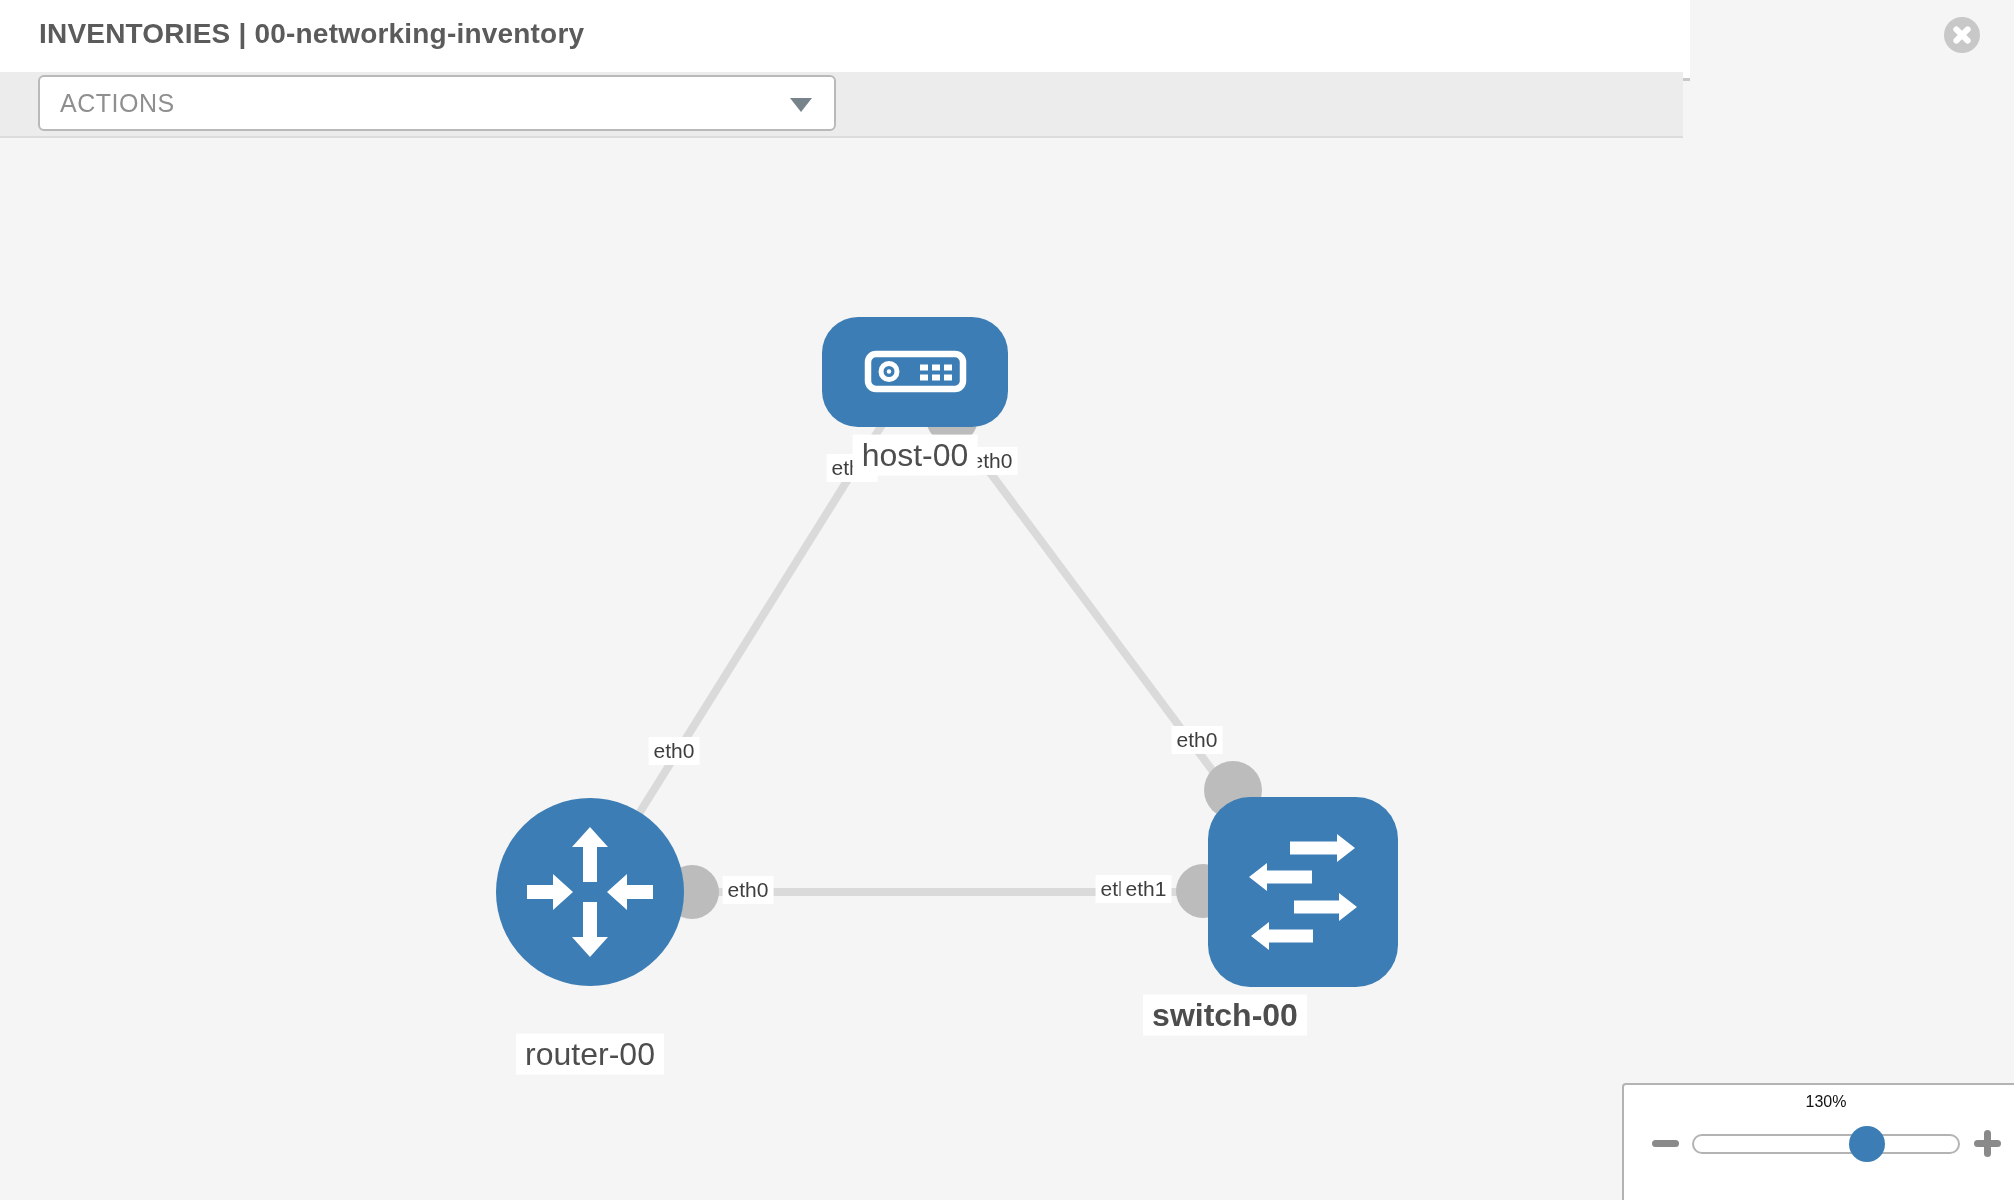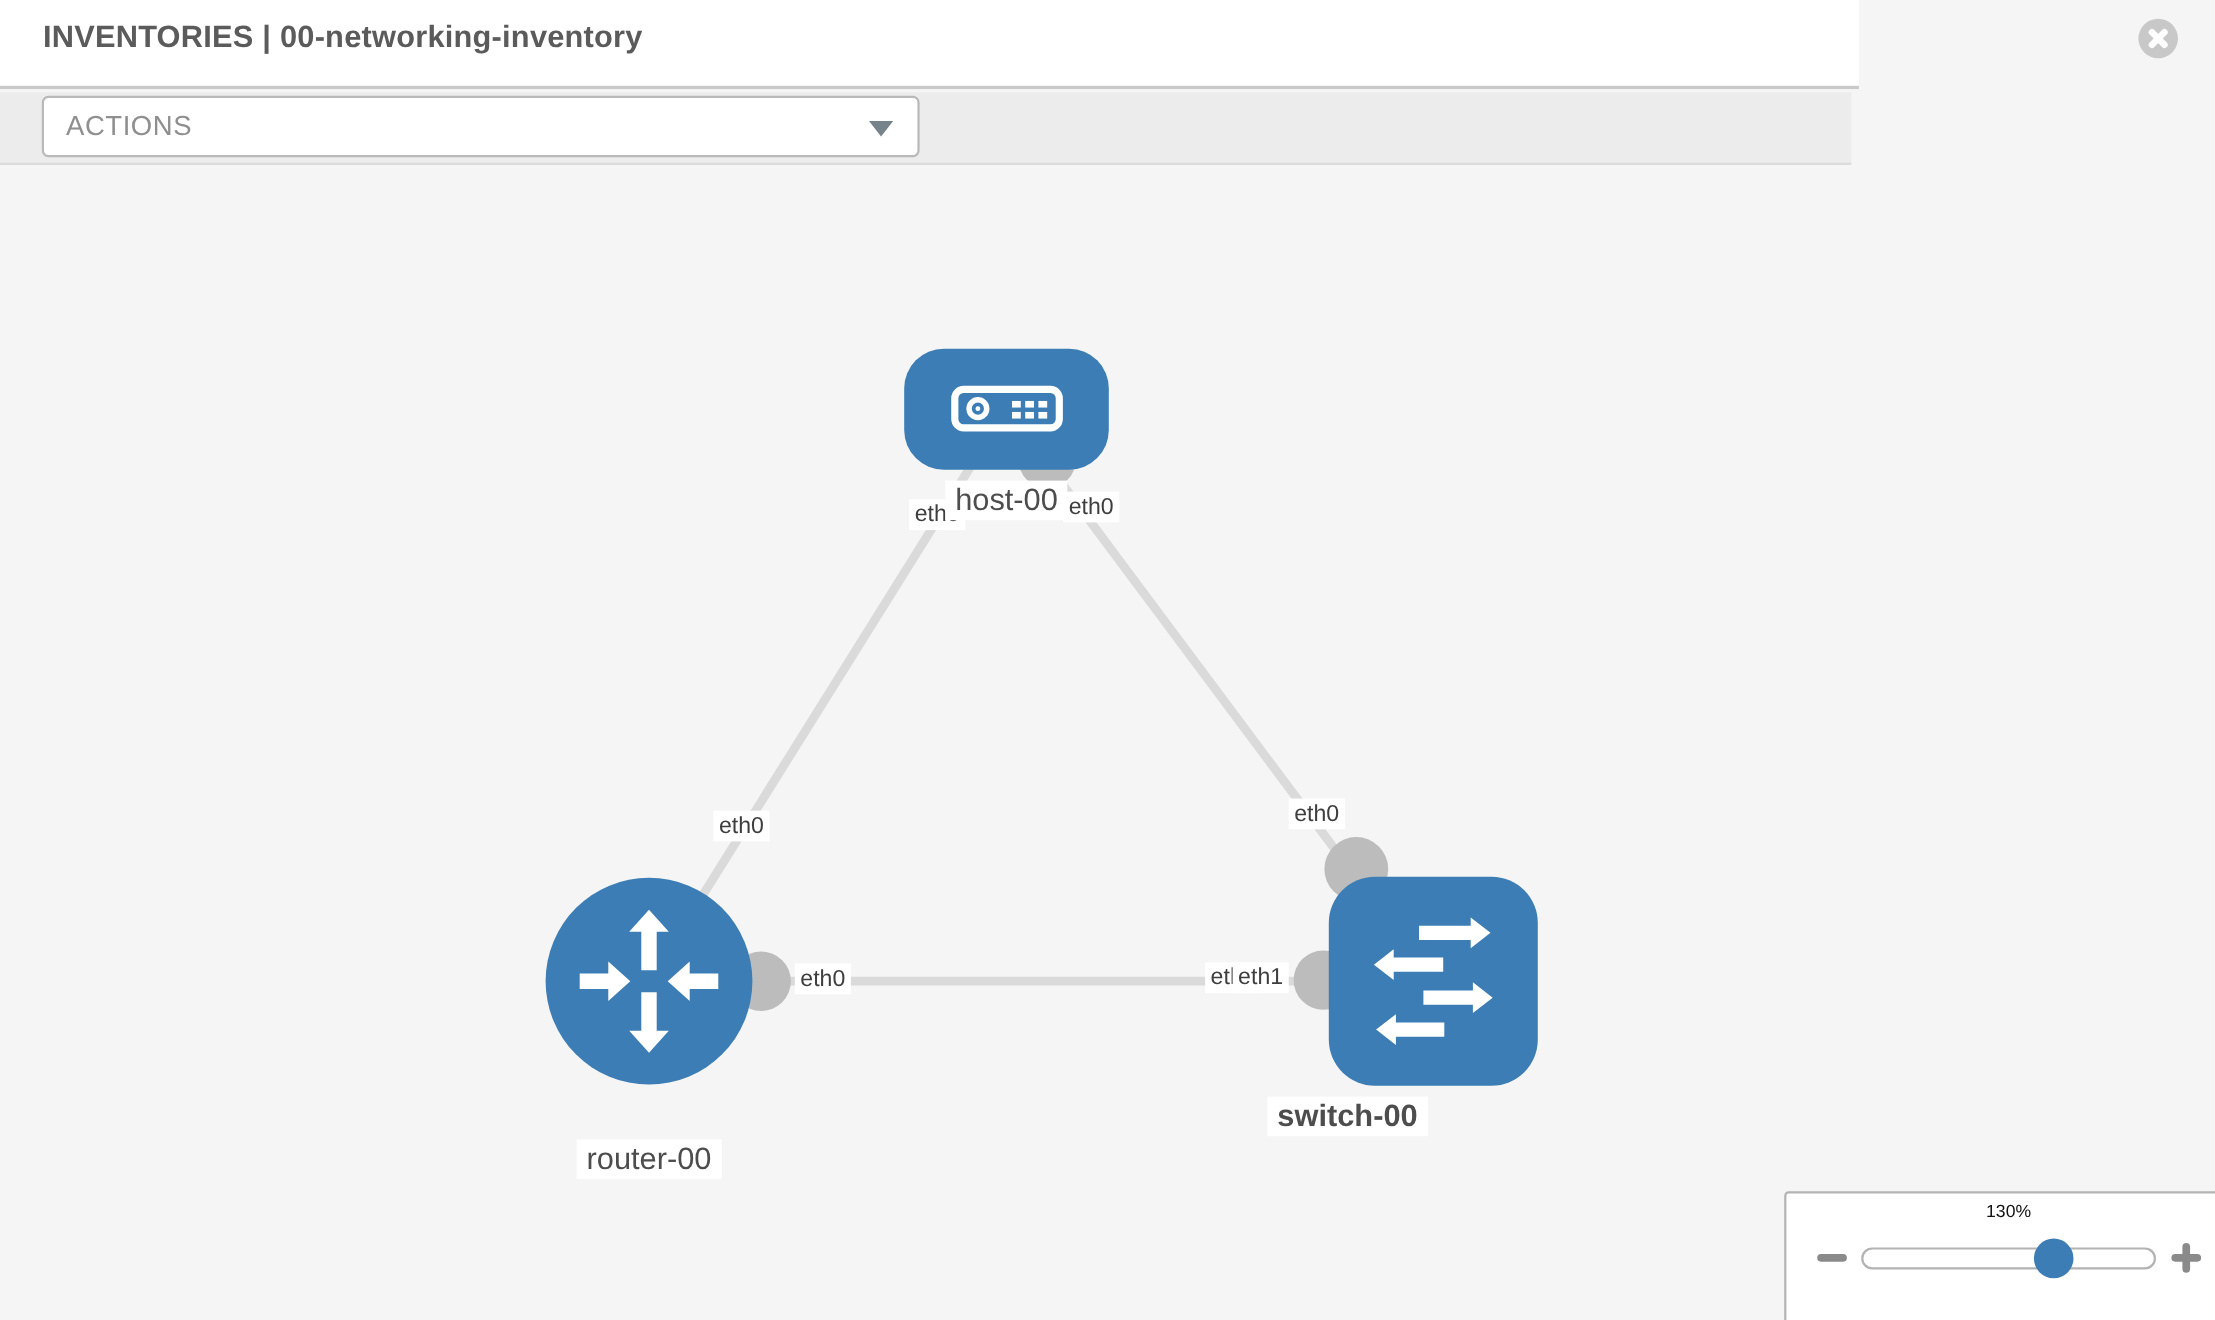--- a/index.html
+++ b/index.html
@@ -15,21 +15,21 @@
   .close-btn { position:absolute; left:1944px; top:17px; width:36px; height:36px;
                border-radius:50%; background:#c8c8c8; border:none; cursor:pointer; }
   .close-x { position:absolute; left:50%; top:50%; width:20px; height:20px;
              transform:translate(-50%,-50%); }
   .close-x::before, .close-x::after { content:""; position:absolute; left:50%; top:50%;
              width:22px; height:6px; background:#ffffff; border-radius:3px; }
   .close-x::before { transform:translate(-50%,-50%) rotate(45deg); }
   .close-x::after  { transform:translate(-50%,-50%) rotate(-45deg); }
 
   
-  .toolbar { position:absolute; top:84px; left:0; width:1683px; height:66px;
+  .toolbar { position:absolute; top:72px; left:0; width:1683px; height:66px;
              background:#ececec; border-bottom:2px solid #dcdcdc; }
   .select-box { position:absolute; top:3px; height:56px; background:#ffffff;
                 border:2px solid #b9b9b9; border-radius:6px; display:flex;
                 align-items:center; padding:0 20px; cursor:pointer; }
   .select-box .label { font-size:25px; color:#8f8f8f; letter-spacing:0.5px; }
   .actions-box { left:38px; width:798px; }
   .search-box  { left:1183px; width:792px; }
   .caret { position:absolute; right:22px; top:50%; transform:translateY(-35%);
            width:0; height:0; border-left:11px solid transparent;
            border-right:11px solid transparent; border-top:14px solid #76838b; }
@@ -38,21 +38,21 @@
   .key-icon { left:1114px; }
 
   
   .canvas { position:absolute; top:150px; left:0; width:2014px; height:1050px;
             background:#f5f5f5; }
   .topo-svg { position:absolute; left:0; top:0; }
 
   .chip { position:absolute; transform:translate(-50%,-50%); background:#ffffff;
           white-space:nowrap; color:#3e3e3e; font-size:21px; line-height:1.15;
           padding:2px 5px; }
-  .node-label { font-size:28px; color:#4d4d4d; padding:2px 9px;text-align:right; }
+  .node-label { font-size:32px; color:#4d4d4d; padding:2px 9px;text-align:right; }
 
   
   .zoom-panel { position:absolute; left:1622px; top:933px; width:430px; height:150px;
                 background:#ffffff; border:2px solid #b3b3b3; border-radius:4px; }
   .zoom-level { position:absolute; left:68px; top:8px; width:268px; text-align:center;
                 font-size:16px; color:#111111; }
   .zoom-minus { position:absolute; left:28px; top:55px; width:27px; height:7px;
                 background:#8a8a8a; border-radius:4px; cursor:pointer; }
   .zoom-plus  { position:absolute; left:350px; top:45px; width:27px; height:27px; cursor:pointer; }
   .zoom-plus::before { content:""; position:absolute; left:0; top:10px; width:27px; height:7px;

